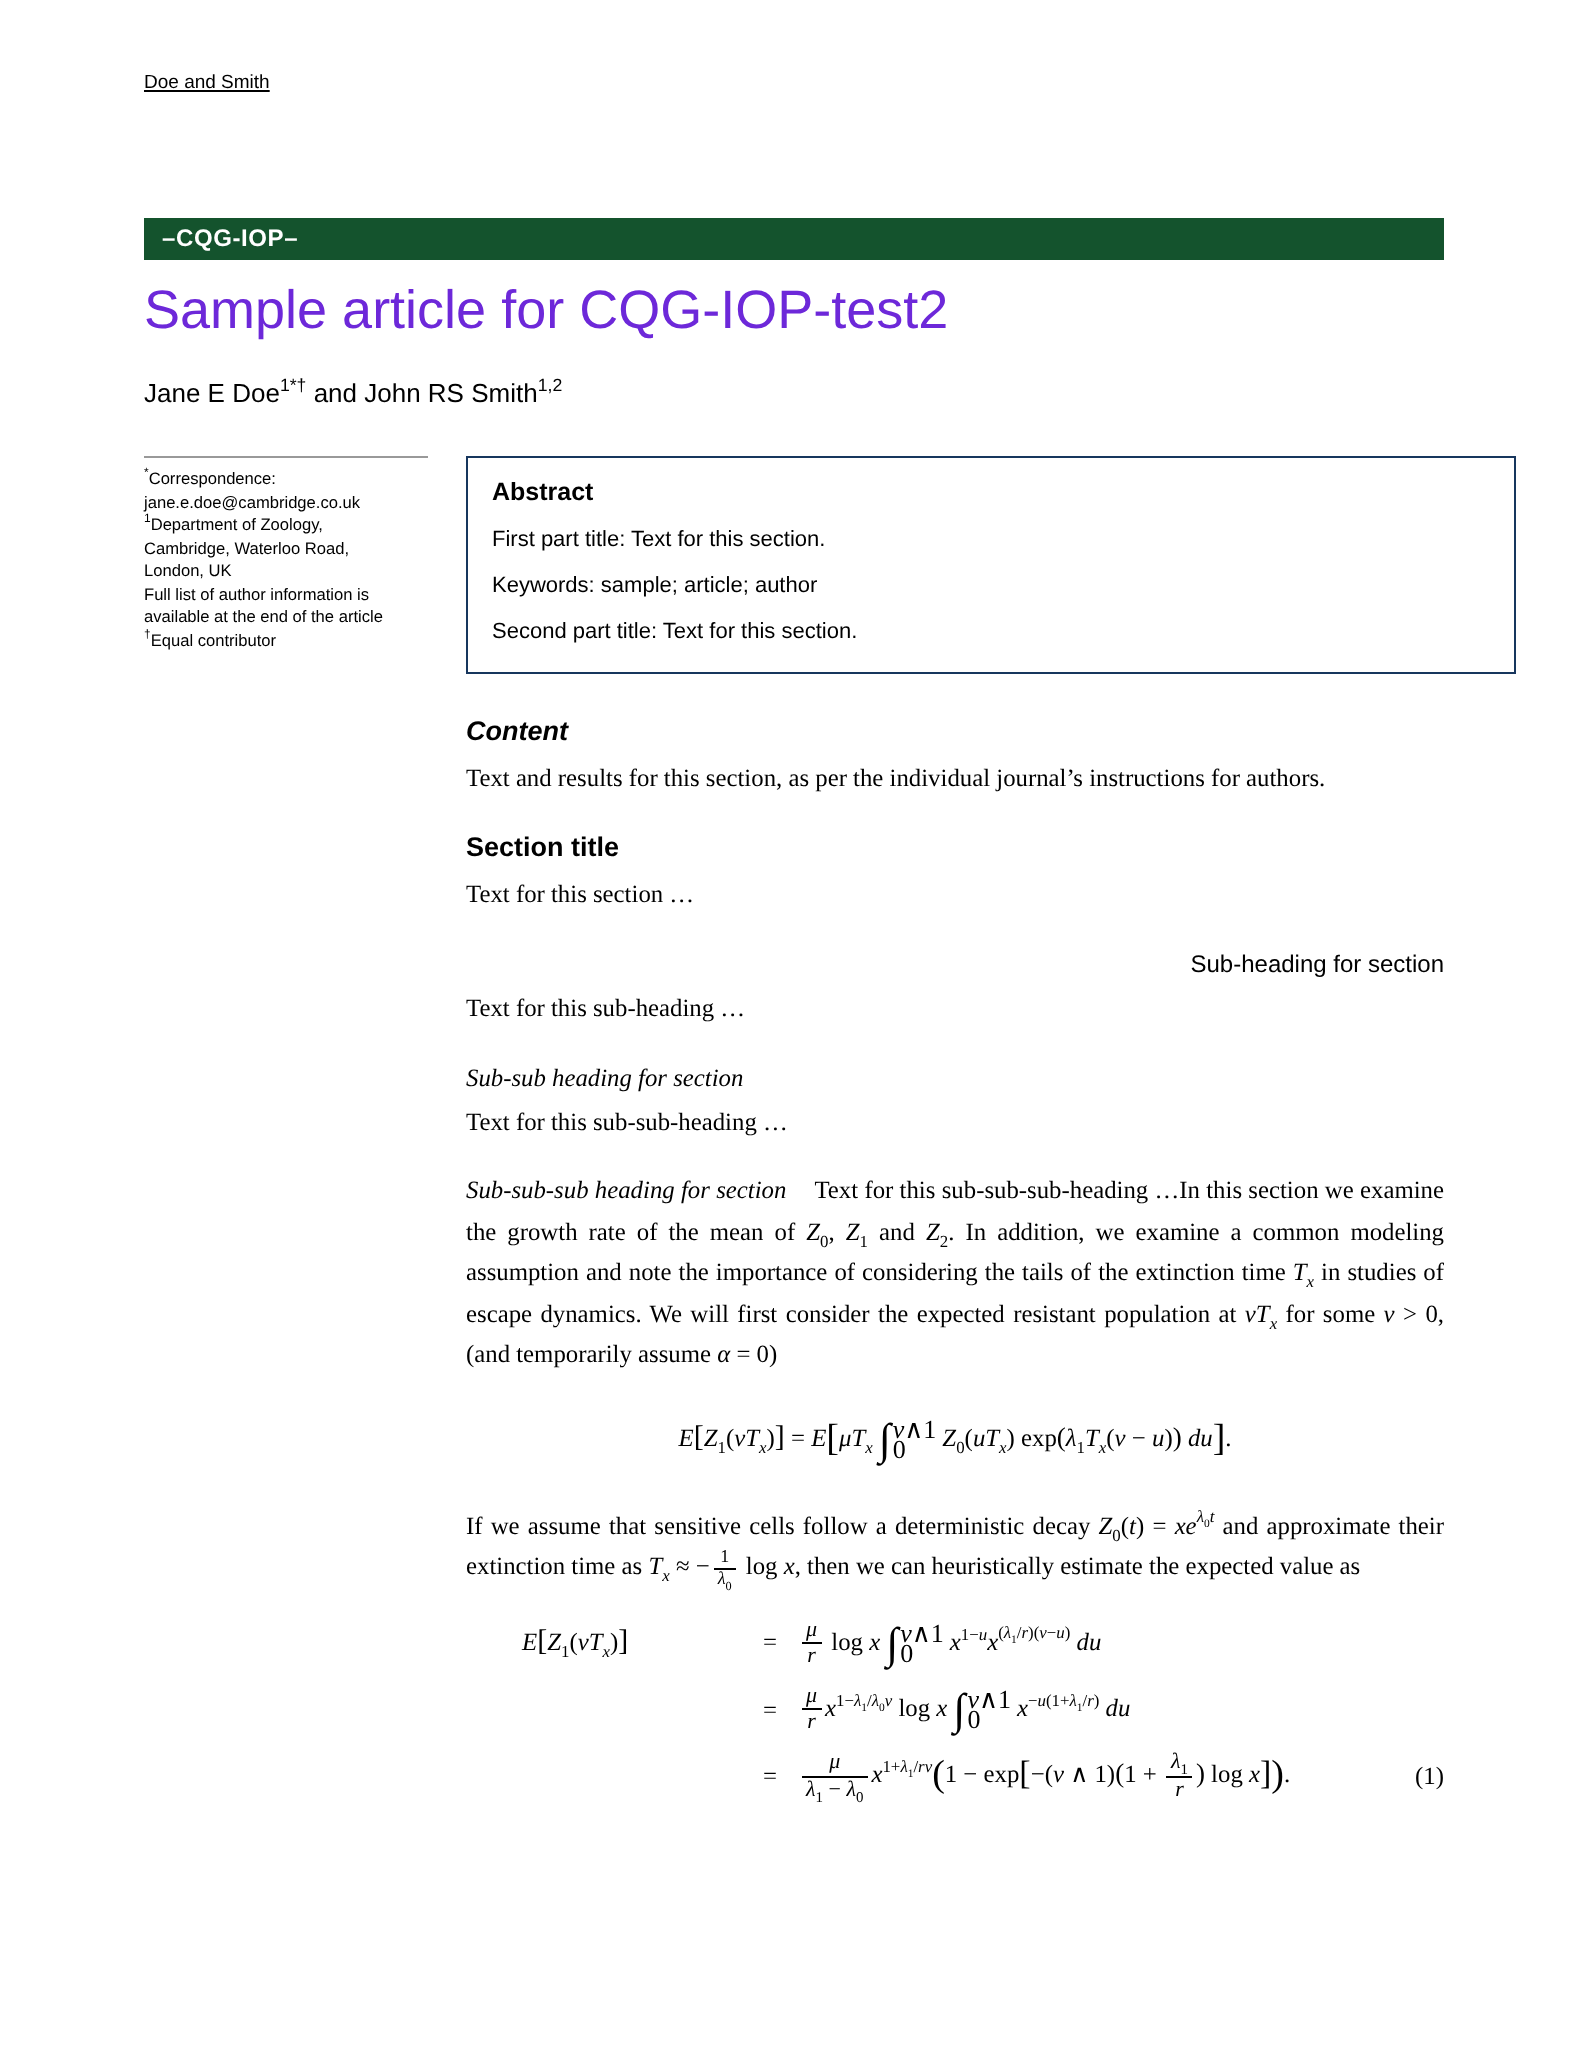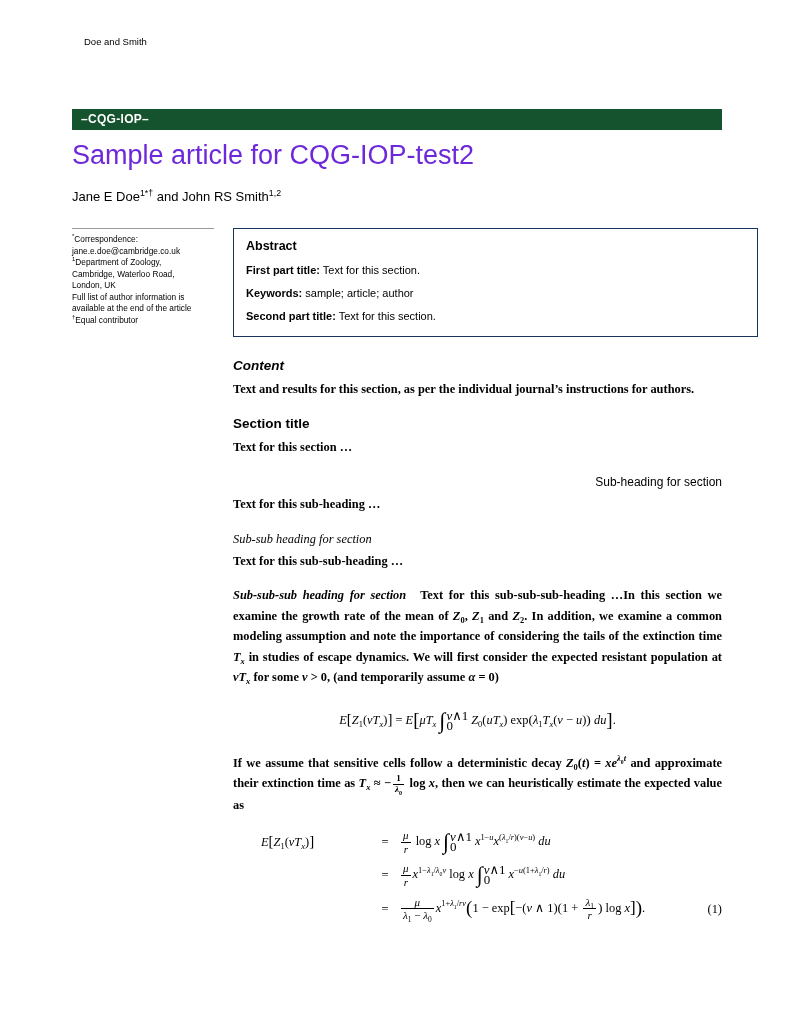--- a/index.html
+++ b/index.html
@@ -3,22 +3,22 @@
 <meta charset="utf-8">
 <style>
   * { box-sizing: border-box; }
   html,body { margin:0; padding:0; background:#fff; }
   .page {
     position:relative; width:794px; height:1028px; background:#ffffff;
     overflow:hidden; color:#000;
     font-family:"Liberation Serif", serif;
   }
   .running-head {
-    position:absolute; left:84px; top:36px;
-    font:9.5px "Liberation Sans", sans-serif; color:#000;
+    position:absolute; left:72px; top:36px;
+    font:9.5px "Liberation Sans", sans-serif; color:#000;text-decoration:underline;
   }
   .banner {
     position:absolute; left:72px; top:109px; width:650px; height:21px;
     background:#14532d; color:#ffffff;
     font:bold 12px/21px "Liberation Sans", sans-serif;
     padding-left:9px; letter-spacing:0.3px;
   }
   .title {
     position:absolute; left:72px; top:138px; width:650px; margin:0;
     font:27px/34px "Liberation Sans", sans-serif; font-weight:500; color:#6d28d9;
@@ -36,27 +36,27 @@
   .sidebar .line { white-space:nowrap; }
   .sidebar sup { font-size:72%; }
   .abstract {
     position:absolute; left:233px; top:228px; width:525px;
     border:1px solid #17365d; padding:10px 12px 12px;
     font-family:"Liberation Sans", sans-serif;
   }
   .abstract-heading { font:bold 12.5px "Liberation Sans", sans-serif; margin-bottom:10px; }
   .abs-item { margin:0 0 8px; font:11px/15px "Liberation Sans", sans-serif; }
   .abs-item:last-child { margin-bottom:0; }
-  .abs-label { font-weight:bold; }
+  .abs-label { font-weight:normal; }
   .content {
     position:absolute; left:233px; top:358px; width:489px;
     font:12.4px/20.5px "Liberation Serif", serif;
     text-align:justify;
   }
-  .content p { margin:0 0 14px;font-weight:bold; }
+  .content p { margin:0 0 14px; }
   .content h2 { font:bold 13.5px/16px "Liberation Sans", sans-serif; margin:16px 0 5px; text-align:left; }
   .content h2.first { margin-top:0;font-style:italic; }
   .content h3 { font:12px/15px "Liberation Sans", sans-serif; font-weight:normal; margin:18px 0 4px; text-align:right; }
   .content h4 { font:italic 12.4px/16px "Liberation Serif", serif; font-weight:normal; margin:16px 0 4px; text-align:left; }
   .runin-gap { display:inline-block; width:14px; }
   sub, sup { font-size:68%; line-height:0; }
   
   .eq-display { text-align:center; margin:16px 0 18px; line-height:30px; }
   .eqnarray { margin-top:14px; padding-left:28px;font-family:Liberation Serif, serif; }
   .eq-row { display:flex; align-items:center; margin-bottom:7px; text-align:left; }

